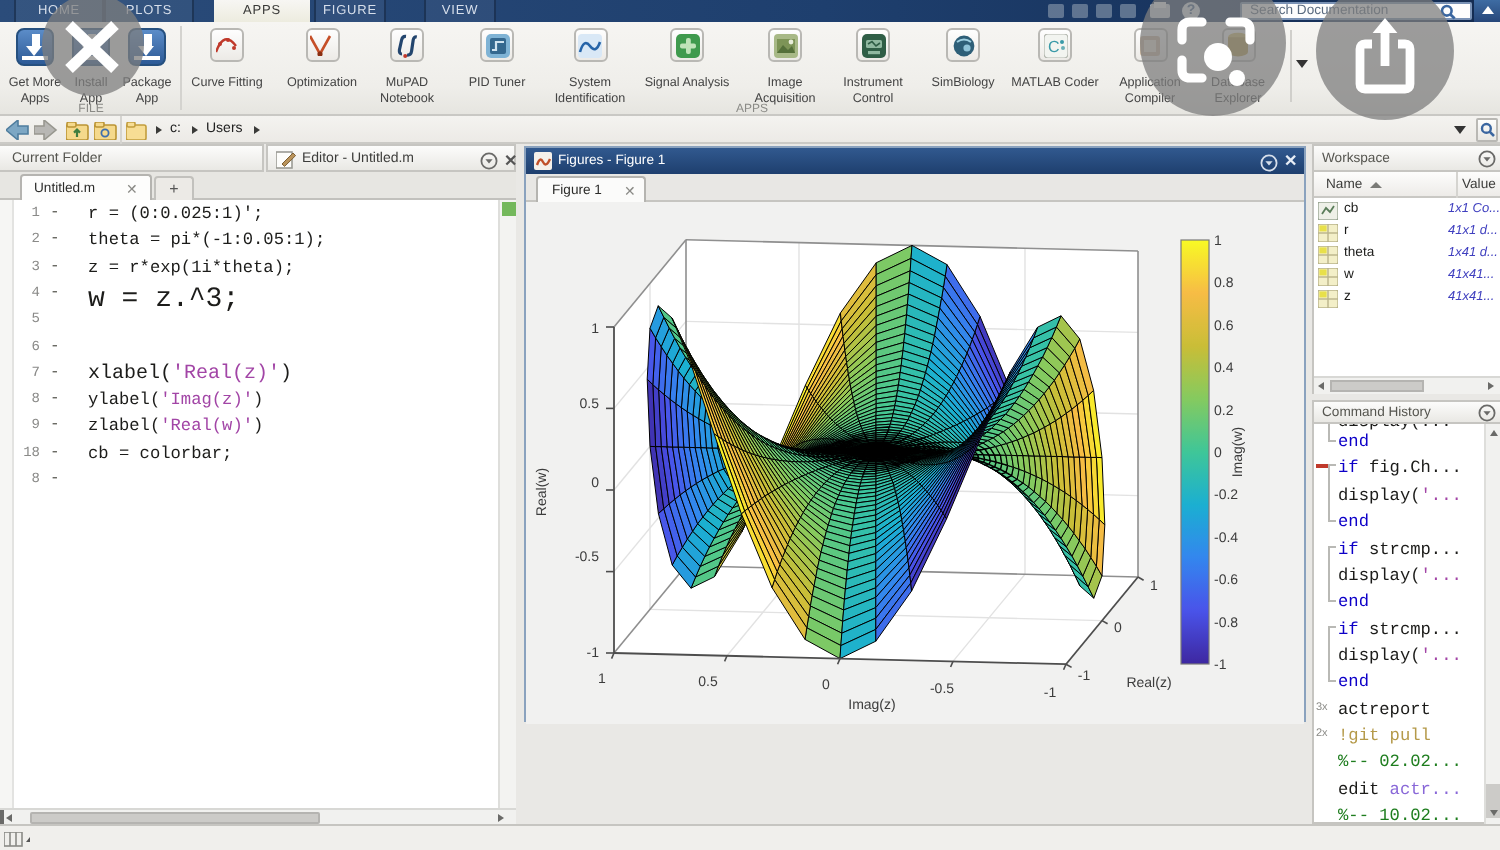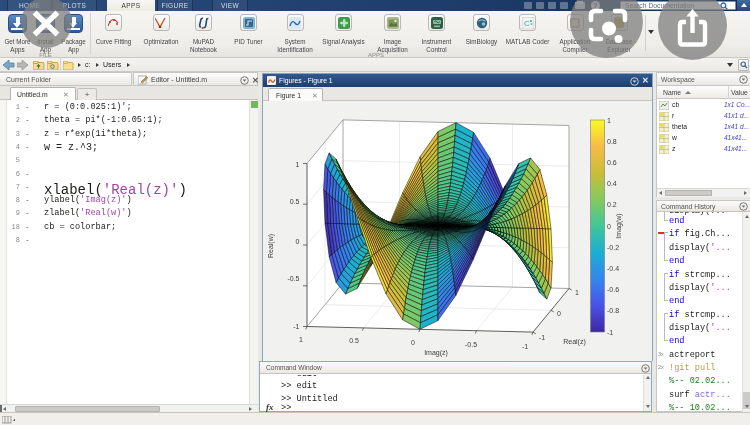--- a/index.html
+++ b/index.html
@@ -203,27 +203,27 @@
 <div class="a mono" style="left:25px;top:2.0px;font-size:8px;color:#57574f">-</div>
 <div class="a mono" style="left:44px;top:2.0px;font-size:8.6px;color:#1c1c1a;white-space:pre">r = (0:0.025:1)';</div>
 <div class="a mono" style="left:0;top:16.3px;width:20px;font-size:7px;color:#8a8a88;text-align:right">2</div>
 <div class="a mono" style="left:25px;top:15.3px;font-size:8px;color:#57574f">-</div>
 <div class="a mono" style="left:44px;top:15.3px;font-size:8.6px;color:#1c1c1a;white-space:pre">theta = pi*(-1:0.05:1);</div>
 <div class="a mono" style="left:0;top:29.6px;width:20px;font-size:7px;color:#8a8a88;text-align:right">3</div>
 <div class="a mono" style="left:25px;top:28.6px;font-size:8px;color:#57574f">-</div>
 <div class="a mono" style="left:44px;top:28.6px;font-size:8.6px;color:#1c1c1a;white-space:pre">z = r*exp(1i*theta);</div>
 <div class="a mono" style="left:0;top:42.9px;width:20px;font-size:7px;color:#8a8a88;text-align:right">4</div>
 <div class="a mono" style="left:25px;top:41.9px;font-size:8px;color:#57574f">-</div>
-<div class="a mono" style="left:44px;top:41.9px;font-size:10px;color:#1c1c1a;white-space:pre">w = z.^3;</div>
+<div class="a mono" style="left:44px;top:41.9px;font-size:14px;color:#1c1c1a;white-space:pre">w = z.^3;</div>
 <div class="a mono" style="left:0;top:56.2px;width:20px;font-size:7px;color:#8a8a88;text-align:right">5</div>
 <div class="a mono" style="left:0;top:69.5px;width:20px;font-size:7px;color:#8a8a88;text-align:right">6</div>
 <div class="a mono" style="left:25px;top:68.5px;font-size:8px;color:#57574f">-</div>
 <div class="a mono" style="left:0;top:82.8px;width:20px;font-size:7px;color:#8a8a88;text-align:right">7</div>
 <div class="a mono" style="left:25px;top:81.8px;font-size:8px;color:#57574f">-</div>
-<div class="a mono" style="left:44px;top:81.8px;font-size:14px;color:#1c1c1a;white-space:pre">xlabel(<span style="color:#a245a6">'Real(z)'</span>)</div>
+<div class="a mono" style="left:44px;top:81.8px;font-size:10px;color:#1c1c1a;white-space:pre">xlabel(<span style="color:#a245a6">'Real(z)'</span>)</div>
 <div class="a mono" style="left:0;top:96.1px;width:20px;font-size:7px;color:#8a8a88;text-align:right">8</div>
 <div class="a mono" style="left:25px;top:95.1px;font-size:8px;color:#57574f">-</div>
 <div class="a mono" style="left:44px;top:95.1px;font-size:8.6px;color:#1c1c1a;white-space:pre">ylabel(<span style="color:#a245a6">'Imag(z)'</span>)</div>
 <div class="a mono" style="left:0;top:109.4px;width:20px;font-size:7px;color:#8a8a88;text-align:right">9</div>
 <div class="a mono" style="left:25px;top:108.4px;font-size:8px;color:#57574f">-</div>
 <div class="a mono" style="left:44px;top:108.4px;font-size:8.6px;color:#1c1c1a;white-space:pre">zlabel(<span style="color:#a245a6">'Real(w)'</span>)</div>
 <div class="a mono" style="left:0;top:122.7px;width:20px;font-size:7px;color:#8a8a88;text-align:right">18</div>
 <div class="a mono" style="left:25px;top:121.7px;font-size:8px;color:#57574f">-</div>
 <div class="a mono" style="left:44px;top:121.7px;font-size:8.6px;color:#1c1c1a;white-space:pre">cb = colorbar;</div>
 <div class="a mono" style="left:0;top:136.0px;width:20px;font-size:7px;color:#8a8a88;text-align:right">8</div>
@@ -2664,40 +2664,20 @@
           <text x="344" y="106.3" font-size="7" fill="#3c3c3c" text-anchor="start">0.2</text>
           <text x="344" y="127.5" font-size="7" fill="#3c3c3c" text-anchor="start">0</text>
           <text x="344" y="148.7" font-size="7" fill="#3c3c3c" text-anchor="start">-0.2</text>
           <text x="344" y="169.9" font-size="7" fill="#3c3c3c" text-anchor="start">-0.4</text>
           <text x="344" y="191.1" font-size="7" fill="#3c3c3c" text-anchor="start">-0.6</text>
           <text x="344" y="212.3" font-size="7" fill="#3c3c3c" text-anchor="start">-0.8</text>
           <text x="344" y="233.5" font-size="7" fill="#3c3c3c" text-anchor="start">-1</text>
           <text x="358" y="125" font-size="7" fill="#3c3c3c" text-anchor="middle" transform="rotate(-90 358 125)">Imag(w)</text>
         </svg></div>
 </div>
-<div class="a" style="left:259px;top:361px;width:393px;height:51px;background:#fff;border:1px solid #90a8c4">
-<div class="a" style="left:0;top:0;width:391px;height:12px;background:linear-gradient(#fbfbfa,#e9e8e4);border-bottom:1px solid #c6c5c1">
-        <div class="a" style="left:6px;top:2px;font-size:6.6px;color:#55554f">Command Window</div>
-      </div>
-<svg class="a" style="left:380.5px;top:1.5px" width="9" height="9">
-        <circle cx="4.5" cy="4.5" r="3.8" fill="none" stroke="#6a6a68" stroke-width="0.9"></circle>
-        <path d="M2.7 3.6 L4.5 5.7 L6.3 3.6 Z" fill="#6a6a68"></path>
-      </svg>
-<div class="a mono" style="left:21px;top:13px;width:70px;height:3px;overflow:hidden">
-        <div style="margin-top:-6px;font-size:8.6px;color:#1c1c1a">&gt;&gt; edit</div>
-      </div>
-<div class="a mono" style="left:21px;top:19px;font-size:8.6px;color:#1c1c1a">&gt;&gt; edit</div>
-<div class="a mono" style="left:21px;top:32px;font-size:8.6px;color:#1c1c1a">&gt;&gt; Untitled</div>
-<div class="a" style="left:6px;top:40px;font-size:9px;color:#333;font-family:'Liberation Serif',serif;font-style:italic;font-weight:bold">fx</div>
-<div class="a mono" style="left:21px;top:41px;font-size:8.6px;color:#1c1c1a">&gt;&gt;</div>
-<div class="a" style="left:383px;top:12px;width:8px;height:37px;background:#f1f1ef;border-left:1px solid #dededb">
-        <div class="a" style="left:1.5px;top:2px;width:0;height:0;border-left:2.5px solid transparent;border-right:2.5px solid transparent;border-bottom:3px solid #6a6a68"></div>
-        <div class="a" style="left:1.5px;top:31px;width:0;height:0;border-left:2.5px solid transparent;border-right:2.5px solid transparent;border-top:3px solid #6a6a68"></div>
-      </div>
-</div>
 <div class="a" style="left:656px;top:72px;width:94px;height:125px;background:#fff;border:1px solid #c6c5c1;border-right:none">
 <div class="a" style="left:0;top:0;width:93px;height:13px;background:linear-gradient(#fcfcfb,#e9e8e4);border-bottom:1px solid #c6c5c1">
         <div class="a" style="left:4px;top:2.5px;font-size:6.8px;color:#55554f">Workspace</div>
       </div>
 <svg class="a" style="left:81.5px;top:2.0px" width="9" height="9">
         <circle cx="4.5" cy="4.5" r="3.8" fill="none" stroke="#6a6a68" stroke-width="0.9"></circle>
         <path d="M2.7 3.6 L4.5 5.7 L6.3 3.6 Z" fill="#6a6a68"></path>
       </svg>
 <div class="a" style="left:0;top:13px;width:93px;height:13px;background:linear-gradient(#fdfdfc,#edebe8);border-bottom:1px solid #c9c8c4">
         <div class="a" style="left:6px;top:2.5px;font-size:6.8px;color:#3c3c3a">Name</div>
@@ -2768,21 +2748,21 @@
 <div class="a mono" style="left:12px;top:81.8px;font-size:8.6px;white-space:nowrap"><span style="color:#1c1c1a">display(</span><span style="color:#a245a6">'...</span></div>
 <div class="a mono" style="left:12px;top:95.2px;font-size:8.6px;white-space:nowrap"><span style="color:#0d00c8">end</span></div>
 <div class="a mono" style="left:12px;top:108.5px;font-size:8.6px;white-space:nowrap"><span style="color:#0d00c8">if</span><span style="color:#1c1c1a"> strcmp...</span></div>
 <div class="a mono" style="left:12px;top:121.9px;font-size:8.6px;white-space:nowrap"><span style="color:#1c1c1a">display(</span><span style="color:#a245a6">'...</span></div>
 <div class="a mono" style="left:12px;top:135.2px;font-size:8.6px;white-space:nowrap"><span style="color:#0d00c8">end</span></div>
 <div class="a mono" style="left:12px;top:148.6px;font-size:8.6px;white-space:nowrap"><span style="color:#1c1c1a">actreport</span></div>
 <div class="a" style="left:1px;top:150.1px;font-size:5.5px;color:#8a8a86">3x</div>
 <div class="a mono" style="left:12px;top:161.9px;font-size:8.6px;white-space:nowrap"><span style="color:#b59a4a">!git pull</span></div>
 <div class="a" style="left:1px;top:163.4px;font-size:5.5px;color:#8a8a86">2x</div>
 <div class="a mono" style="left:12px;top:175.3px;font-size:8.6px;white-space:nowrap"><span style="color:#1e7d1e">%-- 02.02...</span></div>
-<div class="a mono" style="left:12px;top:188.6px;font-size:8.6px;white-space:nowrap"><span style="color:#1c1c1a">surf </span><span style="color:#8968d8">actr...</span></div>
+<div class="a mono" style="left:12px;top:188.6px;font-size:8.6px;white-space:nowrap"><span style="color:#1c1c1a">edit </span><span style="color:#8968d8">actr...</span></div>
 <div class="a mono" style="left:12px;top:202.0px;font-size:8.6px;white-space:nowrap"><span style="color:#1e7d1e">%-- 10.02...</span></div>
 <div class="a" style="left:7px;top:11.0px;width:1px;height:8.1px;background:#b9b9b5"></div>
 <div class="a" style="left:7px;top:19.1px;width:4.0px;height:1px;background:#b9b9b5"></div>
 <div class="a" style="left:7px;top:31.4px;width:1px;height:27.7px;background:#b9b9b5"></div>
 <div class="a" style="left:7px;top:59.1px;width:4.0px;height:1px;background:#b9b9b5"></div>
 <div class="a" style="left:7px;top:31.4px;width:4.0px;height:1px;background:#b9b9b5"></div>
 <div class="a" style="left:7px;top:71.5px;width:1px;height:27.7px;background:#b9b9b5"></div>
 <div class="a" style="left:7px;top:99.2px;width:4.0px;height:1px;background:#b9b9b5"></div>
 <div class="a" style="left:7px;top:71.5px;width:4.0px;height:1px;background:#b9b9b5"></div>
 <div class="a" style="left:7px;top:111.5px;width:1px;height:27.7px;background:#b9b9b5"></div>

